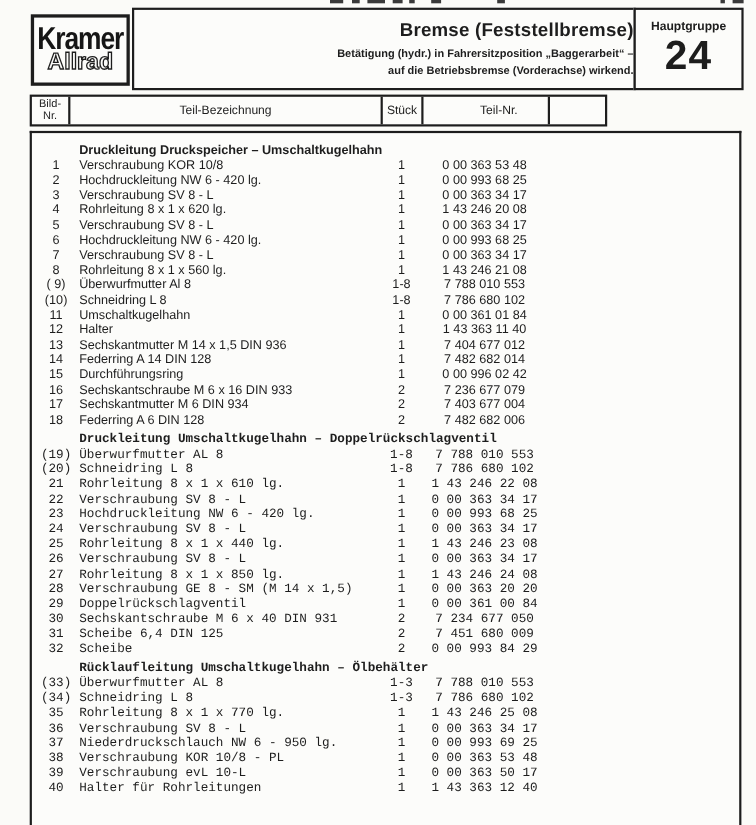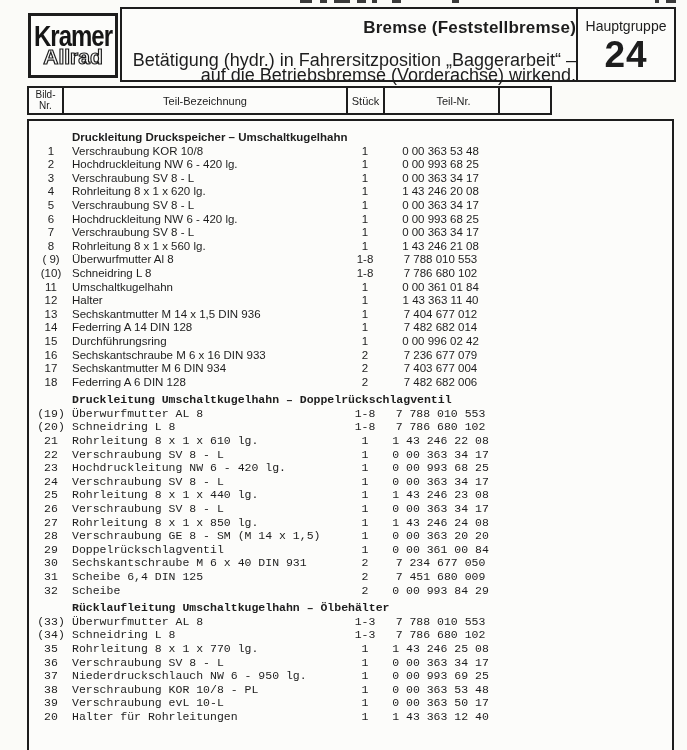--- a/index.html
+++ b/index.html
@@ -29,27 +29,27 @@
   }
   @supports not (-webkit-text-stroke:1px black){
     .logo-allrad{color:#1d1d1d;}
   }
   .title-box{
     position:absolute;left:120px;top:7px;width:458px;height:75px;
     border:2px solid #1d1d1d;box-sizing:border-box;text-align:right;
     background:#fcfcfa;
   }
   .doc-title{font-size:17px;font-weight:bold;margin-top:9px;letter-spacing:0.2px;}
-  .doc-subtitle{font-size:18px;font-weight:normal;line-height:15px;margin-top:15px;}
+  .doc-subtitle{font-size:10px;font-weight:bold;line-height:15px;margin-top:4px;}
   .group-box{
     position:absolute;left:576px;top:7px;width:100px;height:75px;
     border:2px solid #1d1d1d;box-sizing:border-box;text-align:center;
     background:#fcfcfa;
   }
-  .group-label{font-size:14px;font-weight:normal;margin-top:9px;}
+  .group-label{font-size:11px;font-weight:bold;margin-top:9px;}
   .group-number{font-size:37px;font-weight:bold;line-height:38px;margin-top:2px;letter-spacing:1px;}
 
   
   .thead{
     position:absolute;left:27px;top:86px;width:525px;height:29px;
     border:2px solid #1d1d1d;box-sizing:border-box;display:flex;
     background:#fcfcfa;
   }
   .thead .cell{
     border-right:2px solid #1d1d1d;box-sizing:border-box;
@@ -365,20 +365,20 @@
           <span class="c-qty">1</span>
           <span class="c-part">0 00 363 53 48</span>
         </div>
         <div class="ln">
           <span class="c-nr">39</span>
           <span class="c-desc">Verschraubung evL 10-L</span>
           <span class="c-qty">1</span>
           <span class="c-part">0 00 363 50 17</span>
         </div>
         <div class="ln">
-          <span class="c-nr">20</span>
+          <span class="c-nr">40</span>
           <span class="c-desc">Halter für Rohrleitungen</span>
           <span class="c-qty">1</span>
           <span class="c-part">1 43 363 12 40</span>
         </div>
       </div>
     </div>
 </div>
 
 </body></html>

